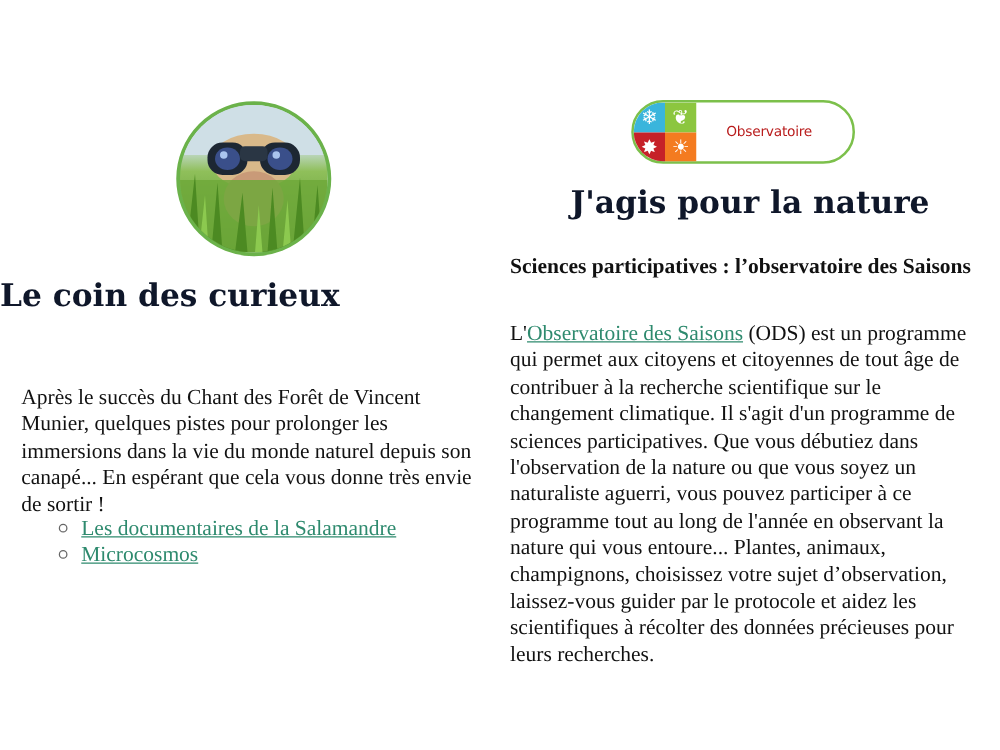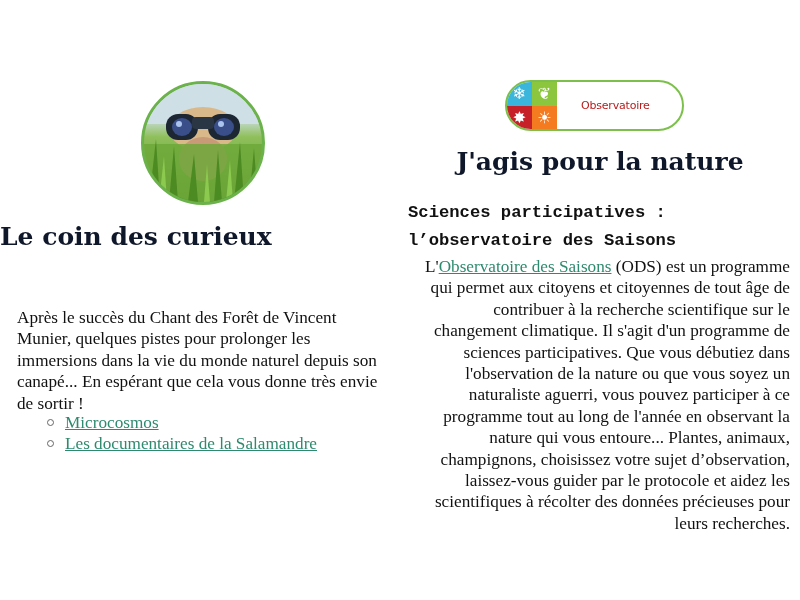--- a/index.html
+++ b/index.html
@@ -137,35 +137,34 @@
       line-height: 20px;
       padding-left: 24px;
       letter-spacing: -0.2px;
     }
     .subhead {
       position: absolute;
       left: 408px;
       top: 199px;
       width: 380px;
       margin: 0;
-      font-family: Liberation Mono, monospace;
+      font-family: Liberation Serif, serif;
       font-weight: bold;
       font-size: 17.2px;
       line-height: 28px;
     }
     .body-text {
       position: absolute;
       left: 408px;
       top: 256px;
       width: 382px;
       margin: 0;
       font-family: "Liberation Serif", "DejaVu Serif", serif;
       font-size: 17.2px;
       line-height: 21.4px;
-      text-align: right;
     }
   </style>
 </head>
 <body>
 
 <div class="col col-left">
   <div class="avatar-wrap">
     <svg width="118" height="118" viewBox="0 0 118 118">
       <rect x="0" y="0" width="118" height="40" fill="#cfdfe6"></rect>
       <ellipse cx="59" cy="45" rx="34" ry="22" fill="#d9b98a"></ellipse>
@@ -183,25 +182,25 @@
     </svg>
   </div>
 
   <h2 class="section-title title-left">Le coin des curieux</h2>
 
   <p class="intro">Après le succès du Chant des Forêt de Vincent Munier, quelques pistes pour prolonger les immersions dans la vie du monde naturel  depuis son canapé... En espérant que cela vous donne très envie de sortir !</p>
 
   <ul class="links">
     <li>
       <span class="bullet"></span>
-      <a class="link" href="#">Microcosmos</a>
+      <a class="link" href="#">Les documentaires de la Salamandre</a>
     </li>
     <li>
       <span class="bullet"></span>
-      <a class="link" href="#">Les documentaires de la Salamandre</a>
+      <a class="link" href="#">Microcosmos</a>
     </li>
   </ul>
 </div>
 
 <div class="col col-right">
   <h2 class="section-title title-right">J'agis pour la nature</h2>
 </div>
 
 <div class="logo">
   <div class="logo-tiles">

